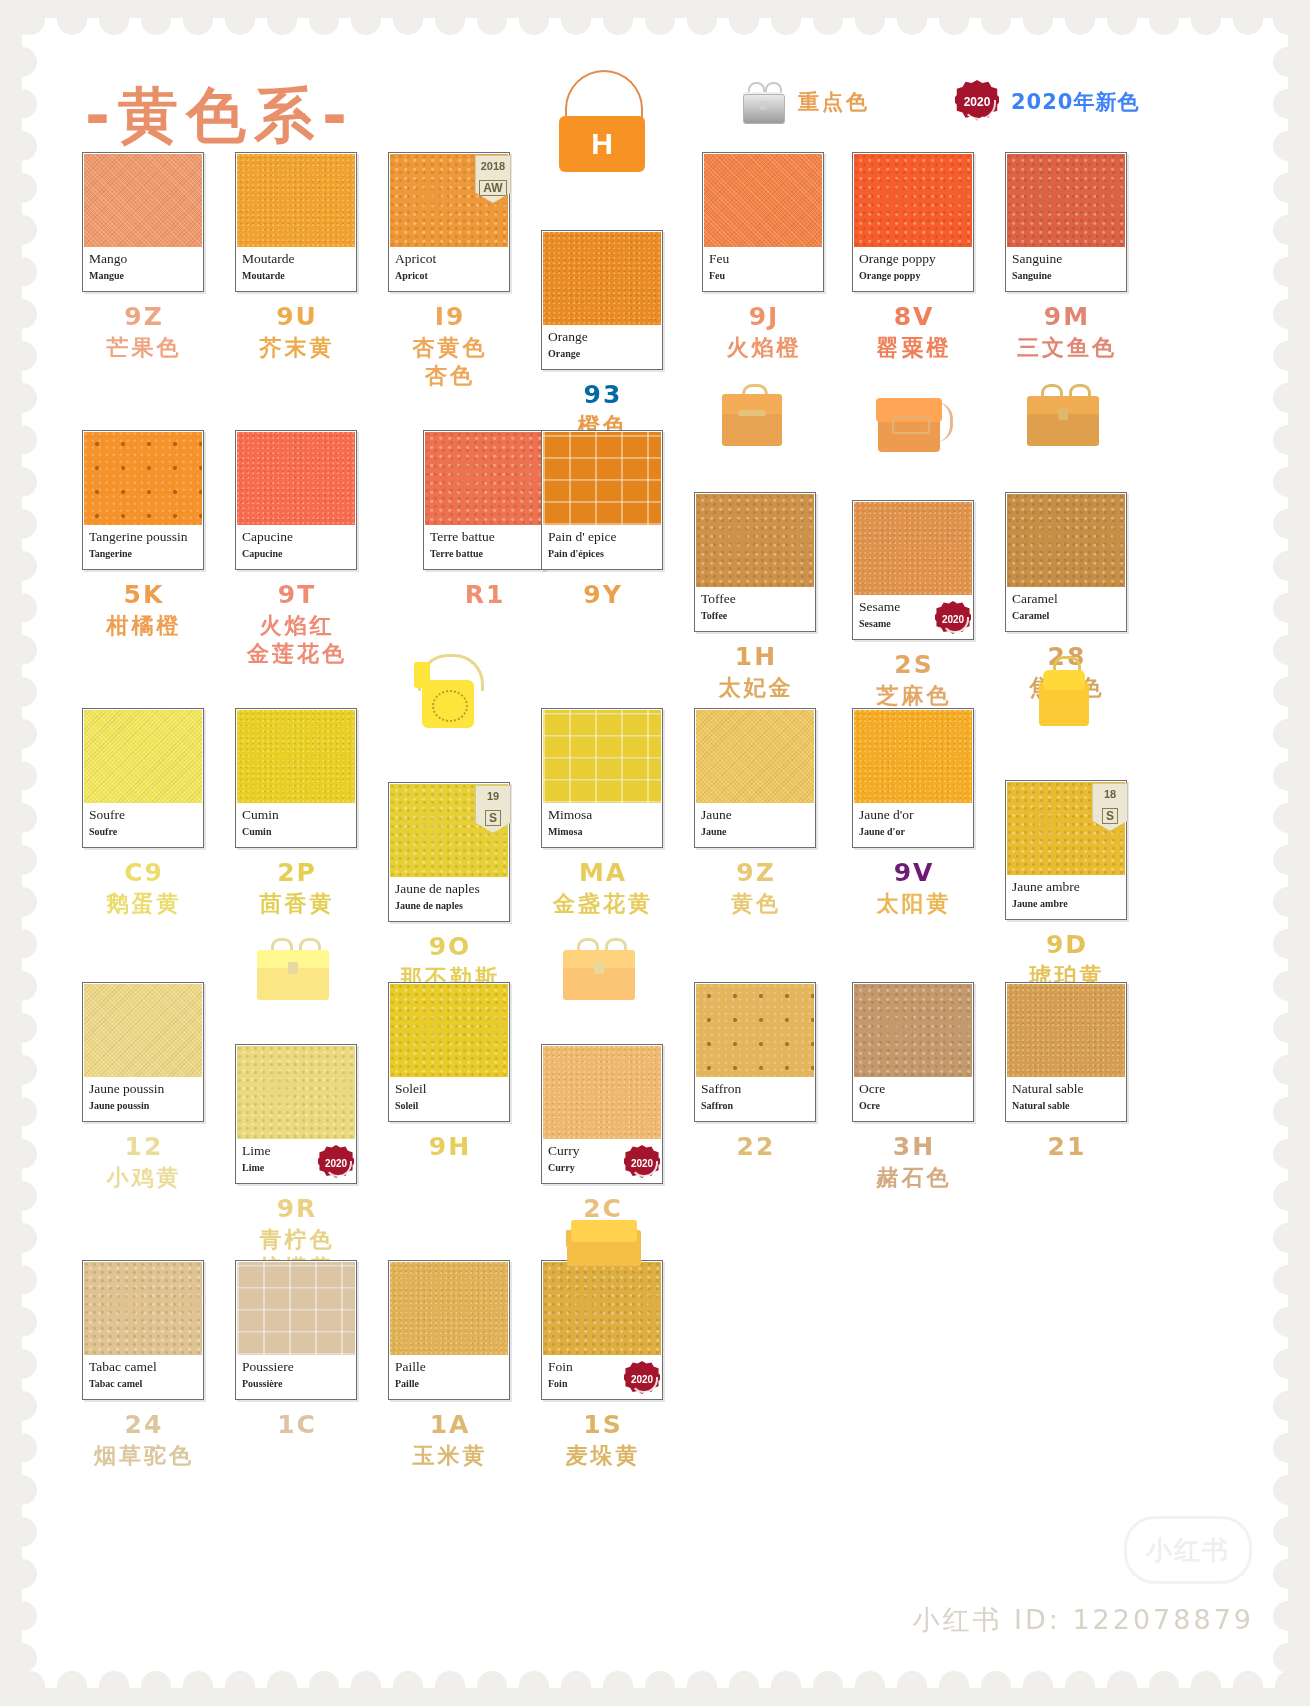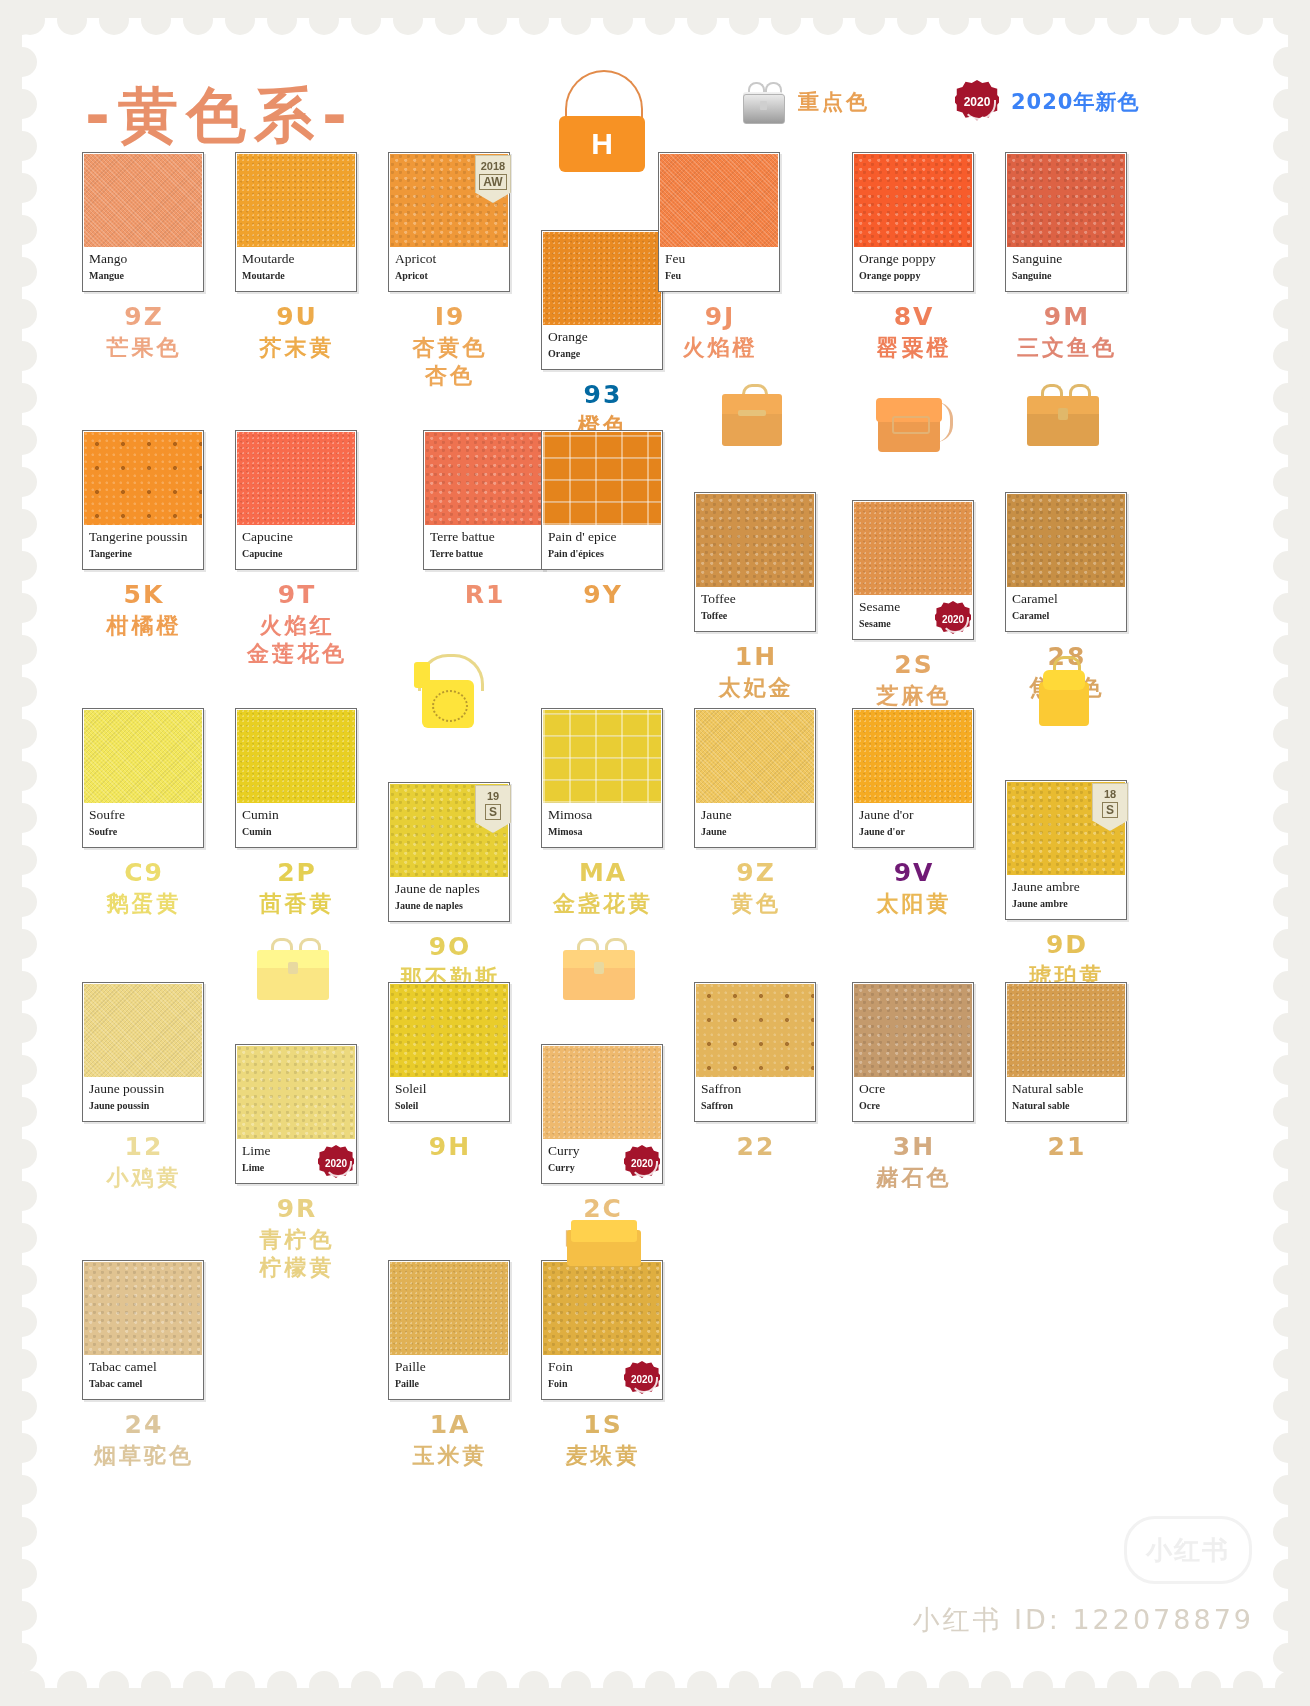--- a/index.html
+++ b/index.html
@@ -212,21 +212,21 @@
   .picotin .phandle{position:absolute;left:20px;top:0px;width:22px;height:20px;border:3px solid #e3c35a;
      border-bottom:none;border-radius:11px 11px 0 0;}
 
   .tagseason{
     position:absolute;right:-2px;top:2px;width:34px;height:46px;z-index:6;
     background:#ece7d2;border:1px solid #cfc7a8;
     clip-path:polygon(0 0,100% 0,100% 78%,50% 100%,0 78%);
     font-family:"Liberation Sans",sans-serif;text-align:center;color:#6b6040;
   }
   .tagseason .y{font-size:11px;font-weight:700;margin-top:4px;}
-  .tagseason .s{font-size:12px;font-weight:700;border:1px solid #8a7d56;display:inline-block;padding:0 3px;margin-top:2px;}
+  .tagseason .s{font-size:12px;font-weight:700;border:1px solid #8a7d56;display:inline-block;padding:0 3px;margin-top:8px;}
 
   #watermark{
     position:absolute;right:18px;bottom:88px;width:122px;height:62px;
     border:3px solid #f2f2f2;border-radius:31px;
     display:flex;align-items:center;justify-content:center;
     color:#efefef;font-size:26px;font-weight:700;letter-spacing:2px;
     font-family:"DejaVu Sans",sans-serif;
   }
   #wmid{
     position:absolute;right:16px;bottom:34px;
@@ -324,21 +324,21 @@
         <div class="labels">
           <div class="en">Orange</div>
           <div class="fr">Orange</div>
         </div>
 
       </div>
       <div class="code" style="color:#0369a1">93</div>
       <div class="cn" style="color:#e79b4b">橙色
 爱马仕橙</div>
     </div>
-          <div class="cell" style="left: 618px; top: 0px;">
+          <div class="cell" style="left: 662px; top: 0px;">
 
       <div class="card">
         <div class="swatch tex-epsom" style="background:#f58245"></div>
 
         <div class="labels">
           <div class="en">Feu</div>
           <div class="fr">Feu</div>
         </div>
 
       </div>
@@ -736,20 +736,34 @@
         <div class="swatch tex-togo" style="background:#e0c391"></div>
 
         <div class="labels">
           <div class="en">Tabac camel</div>
           <div class="fr">Tabac camel</div>
         </div>
 
       </div>
       <div class="code" style="color:#dcc69d">24</div>
       <div class="cn" style="color:#dcc69d">烟草驼色</div>
+    </div>
+          <div class="cell" style="left: 195px; top: 0px;">
+
+      <div class="card">
+        <div class="swatch tex-croc" style="background:#dcc5a4"></div>
+
+        <div class="labels">
+          <div class="en">Poussiere</div>
+          <div class="fr">Poussière</div>
+        </div>
+
+      </div>
+      <div class="code" style="color:#dcc3a2">1C</div>
+      <div class="cn" style="color:#dcc3a2"></div>
     </div>
           <div class="cell" style="left: 348px; top: 0px;">
 
       <div class="card">
         <div class="swatch tex-grain" style="background:#e0b155"></div>
 
         <div class="labels">
           <div class="en">Paille</div>
           <div class="fr">Paille</div>
         </div>

